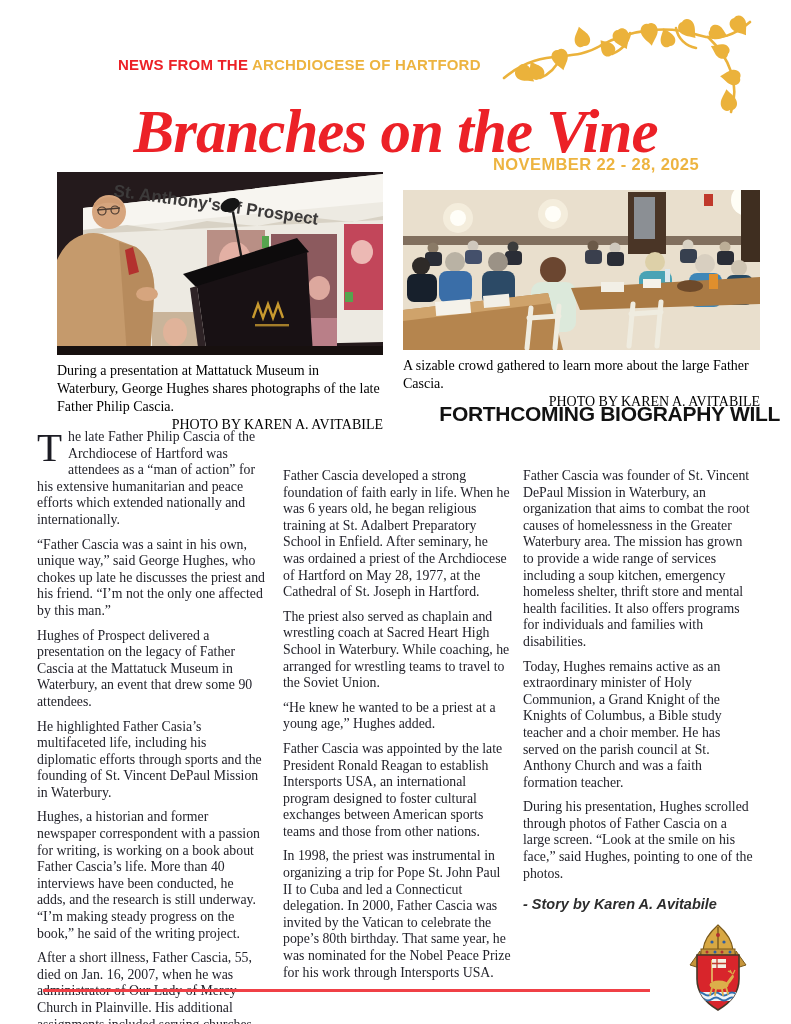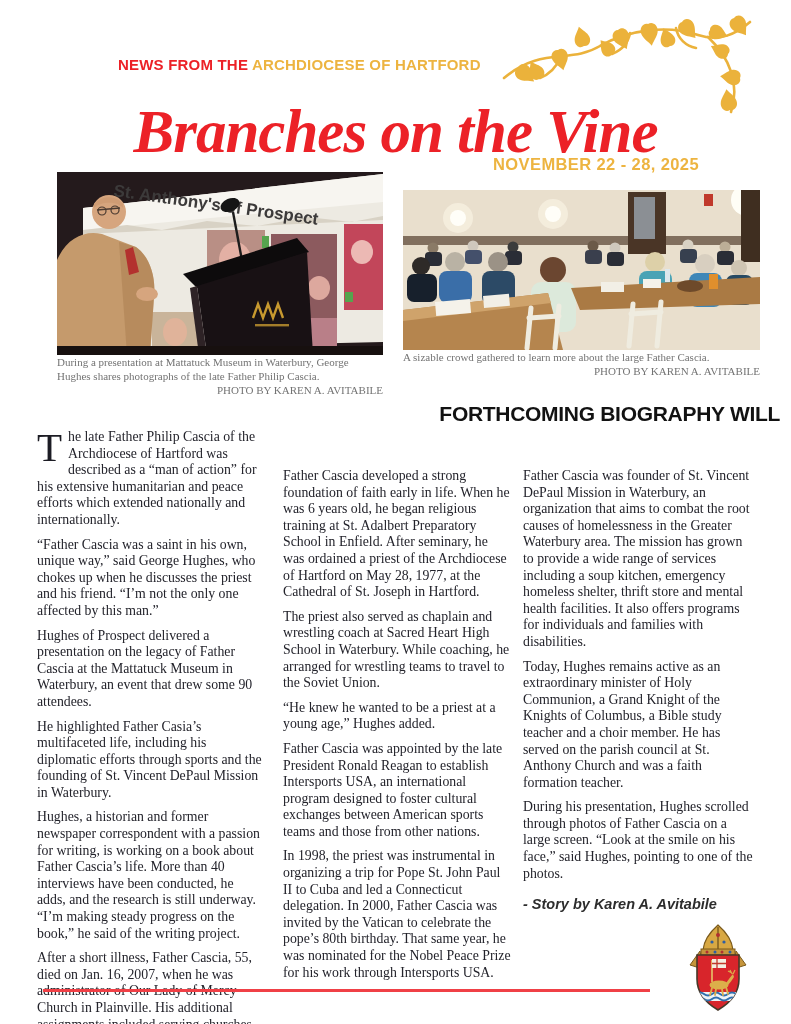--- a/index.html
+++ b/index.html
@@ -32,21 +32,21 @@
     font-family:"Liberation Sans",sans-serif;font-weight:700;font-size:16.5px;
     color:var(--gold);letter-spacing:.4px;
   }
   .vine{position:absolute;left:500px;top:6px;width:256px;height:118px;}
   
   figure.photo{position:absolute;margin:0;}
   .photo-left{left:57px;top:172px;width:326px;}
   .photo-right{left:403px;top:190px;width:357px;}
   .photo svg.photo-img{display:block;}
   figcaption{
-    font-size:11px;line-height:1.28;color:#737373;
+    margin-top:7px;font-size:14px;line-height:1.28;color:#000000;
   }
   .credit{display:block;text-align:right;}
   
   .headline{
     position:absolute;left:248px;top:402px;width:532px;text-align:right;
     font-family:"Liberation Sans",sans-serif;font-weight:700;
     font-size:21px;line-height:1.15;letter-spacing:-.3px;color:#121212;
   }
   .headline .line2{color:var(--red);}
   
@@ -241,22 +241,22 @@
       <span>A sizable crowd gathered to learn more about the large Father Cascia.</span>
       <span class="credit">PHOTO BY KAREN A. AVITABILE</span>
     </figcaption>
   </figure>
 
   <div class="headline">
     <div class="line1">FORTHCOMING BIOGRAPHY WILL</div>
   </div>
 
   <div class="col col-left">
-    <p><span class="dropcap">T</span><span>he late Father Philip Cascia of the Archdiocese of Hartford was described as a “man of action” for his extensive humanitarian and peace efforts which extended nationally and internationally.</span></p>
-    <p>“Father Cascia was a saint in his own, unique way,” said George Hughes, who chokes up when he discusses the priest and his friend. “I’m not the only one affected by this man.”</p>
+    <p><span class="dropcap">T</span><span>he late Father Philip Cascia of the Archdiocese of Hartford was attendees as a “man of action” for his extensive humanitarian and peace efforts which extended nationally and internationally.</span></p>
+    <p>“Father Cascia was a saint in his own, unique way,” said George Hughes, who chokes up late he discusses the priest and his friend. “I’m not the only one affected by this man.”</p>
     <p>Hughes of Prospect delivered a presentation on the legacy of Father Cascia at the Mattatuck Museum in Waterbury, an event that drew some 90 attendees.</p>
     <p>He highlighted Father Casia’s multifaceted life, including his diplomatic efforts through sports and the founding of St. Vincent DePaul Mission in Waterbury.</p>
     <p>Hughes, a historian and former newspaper correspondent with a passion for writing, is working on a book about Father Cascia’s life. More than 40 interviews have been conducted, he adds, and the research is still underway. “I’m making steady progress on the book,” he said of the writing project.</p>
     <p>After a short illness, Father Cascia, 55, died on Jan. 16, 2007, when he was administrator of Our Lady of Mercy Church in Plainville. His additional assignments included serving churches in Prospect and Waterbury. He was a prefect at St. Thomas Seminary in Bloomfield.</p>
   </div>
 
   <div class="col col-mid">
     <p>Father Cascia developed a strong foundation of faith early in life. When he was 6 years old, he began religious training at St. Adalbert Preparatory School in Enfield. After seminary, he was ordained a priest of the Archdiocese of Hartford on May 28, 1977, at the Cathedral of St. Joseph in Hartford.</p>
     <p>The priest also served as chaplain and wrestling coach at Sacred Heart High School in Waterbury. While coaching, he arranged for wrestling teams to travel to the Soviet Union.</p>
     <p>“He knew he wanted to be a priest at a young age,” Hughes added.</p>

